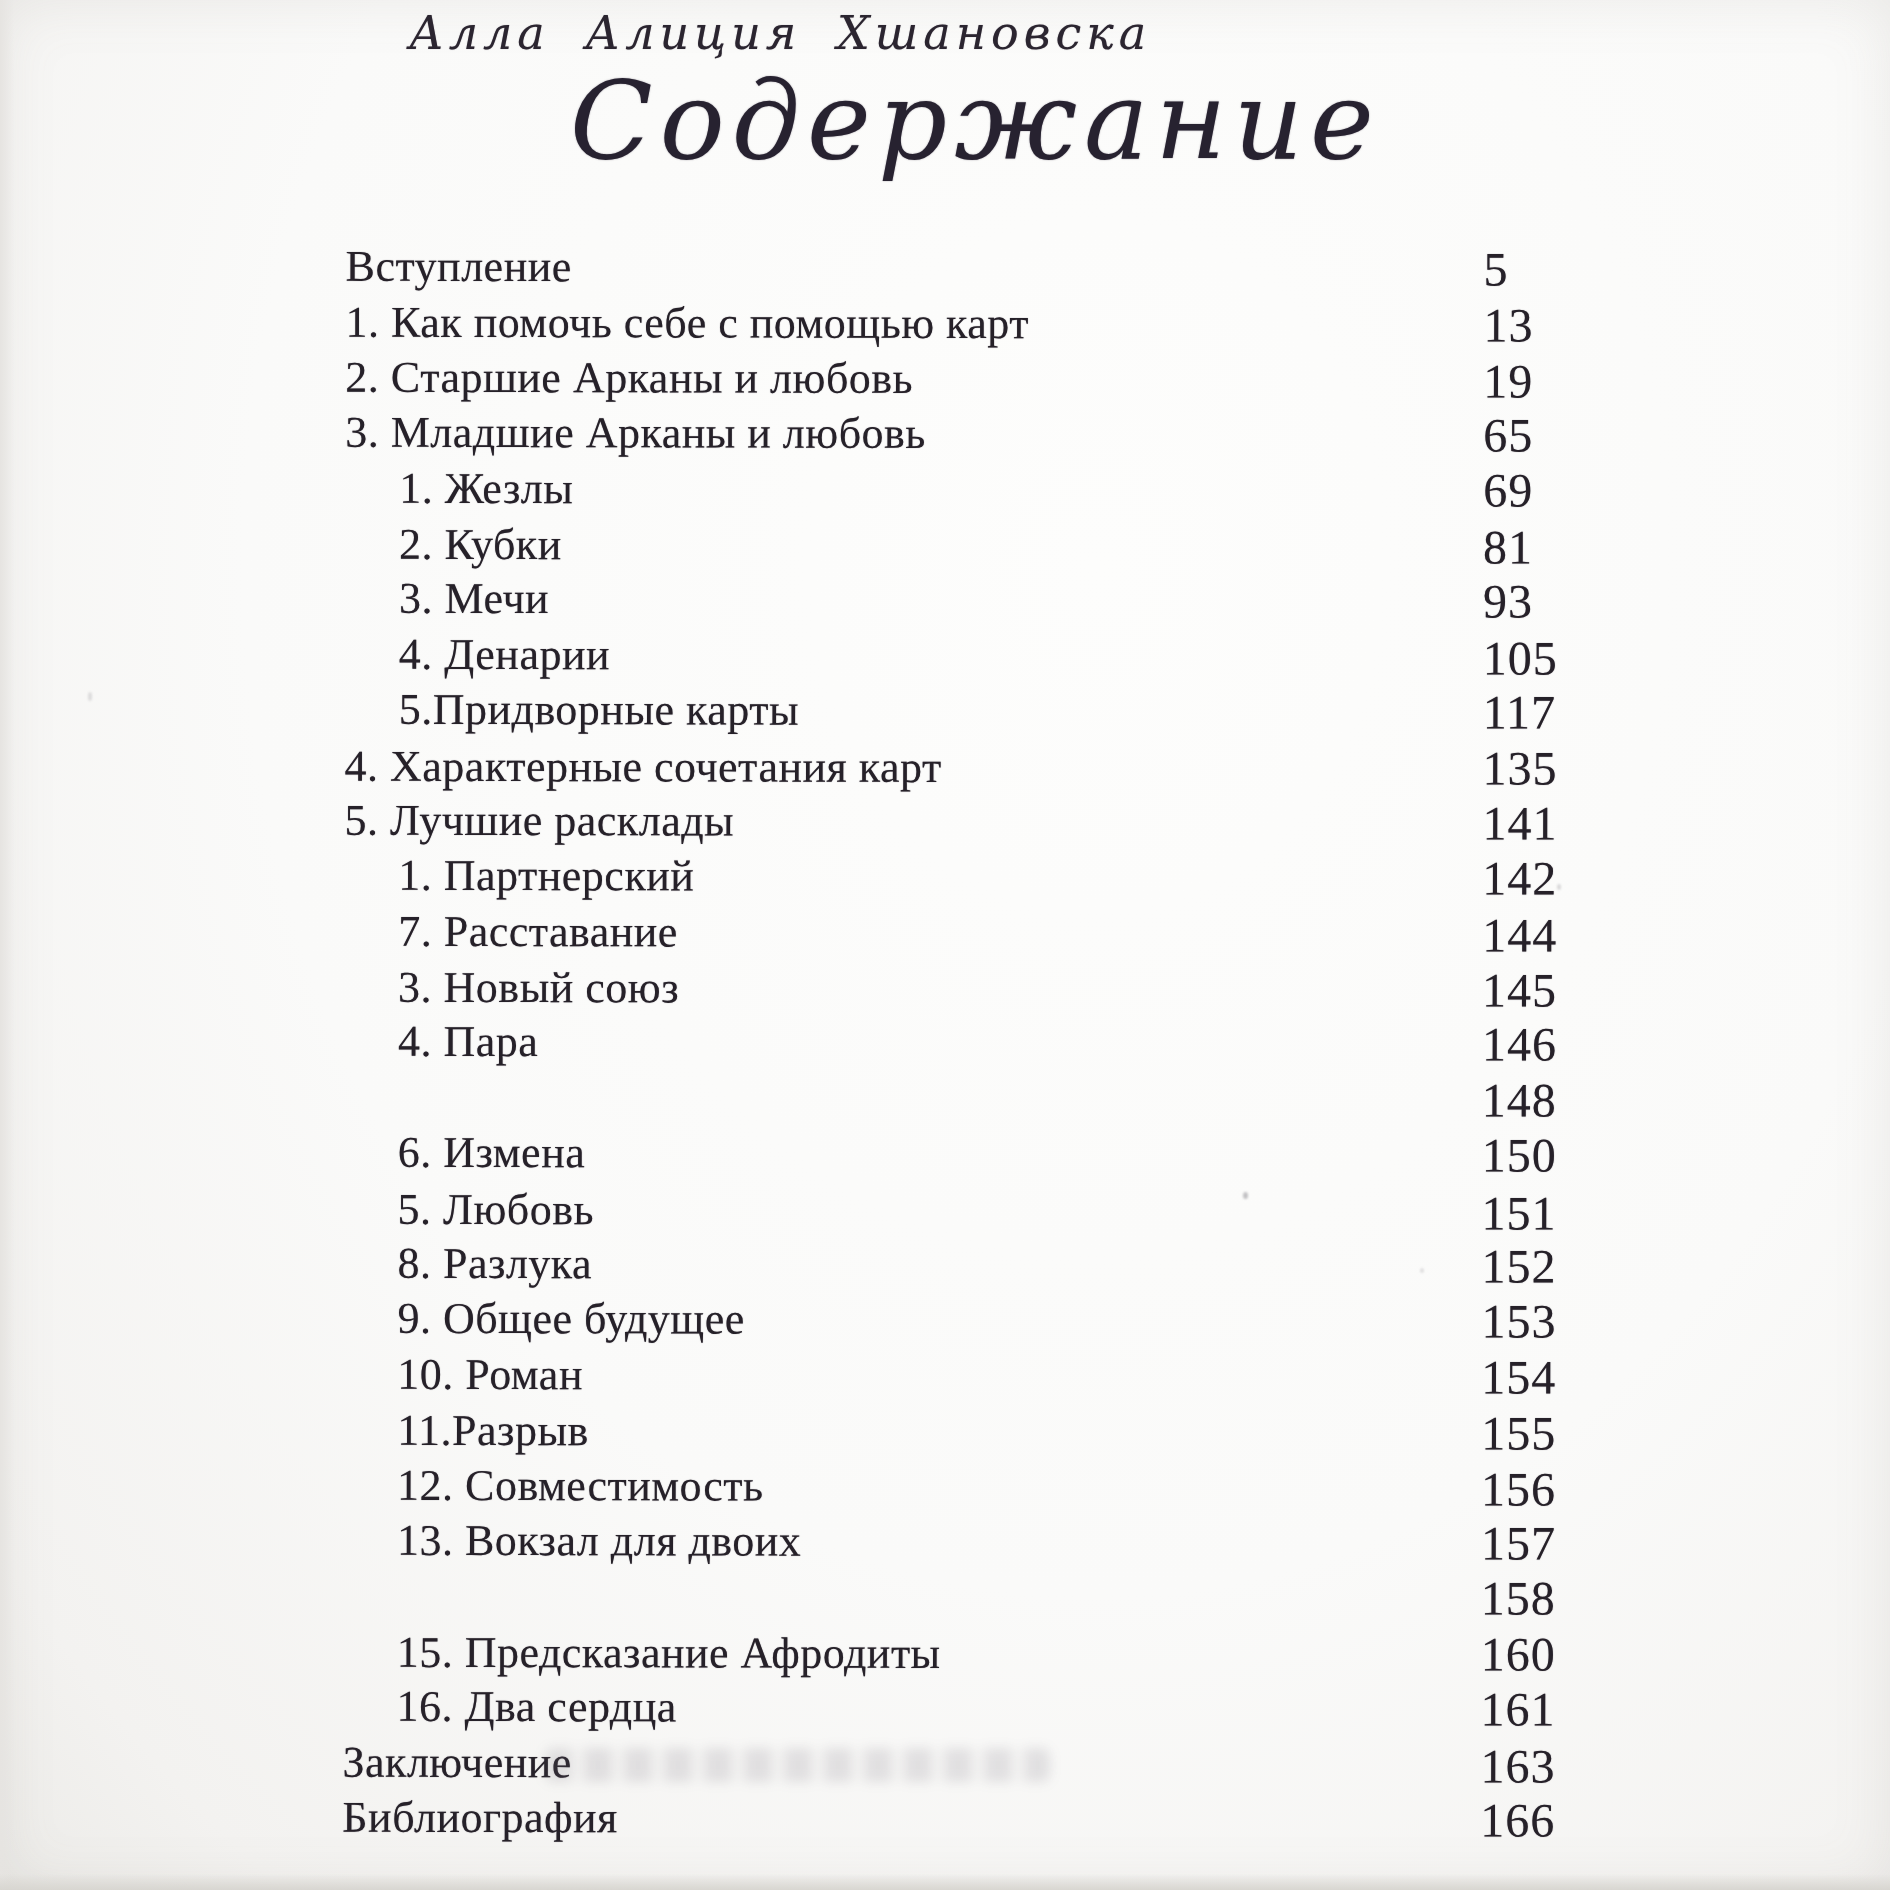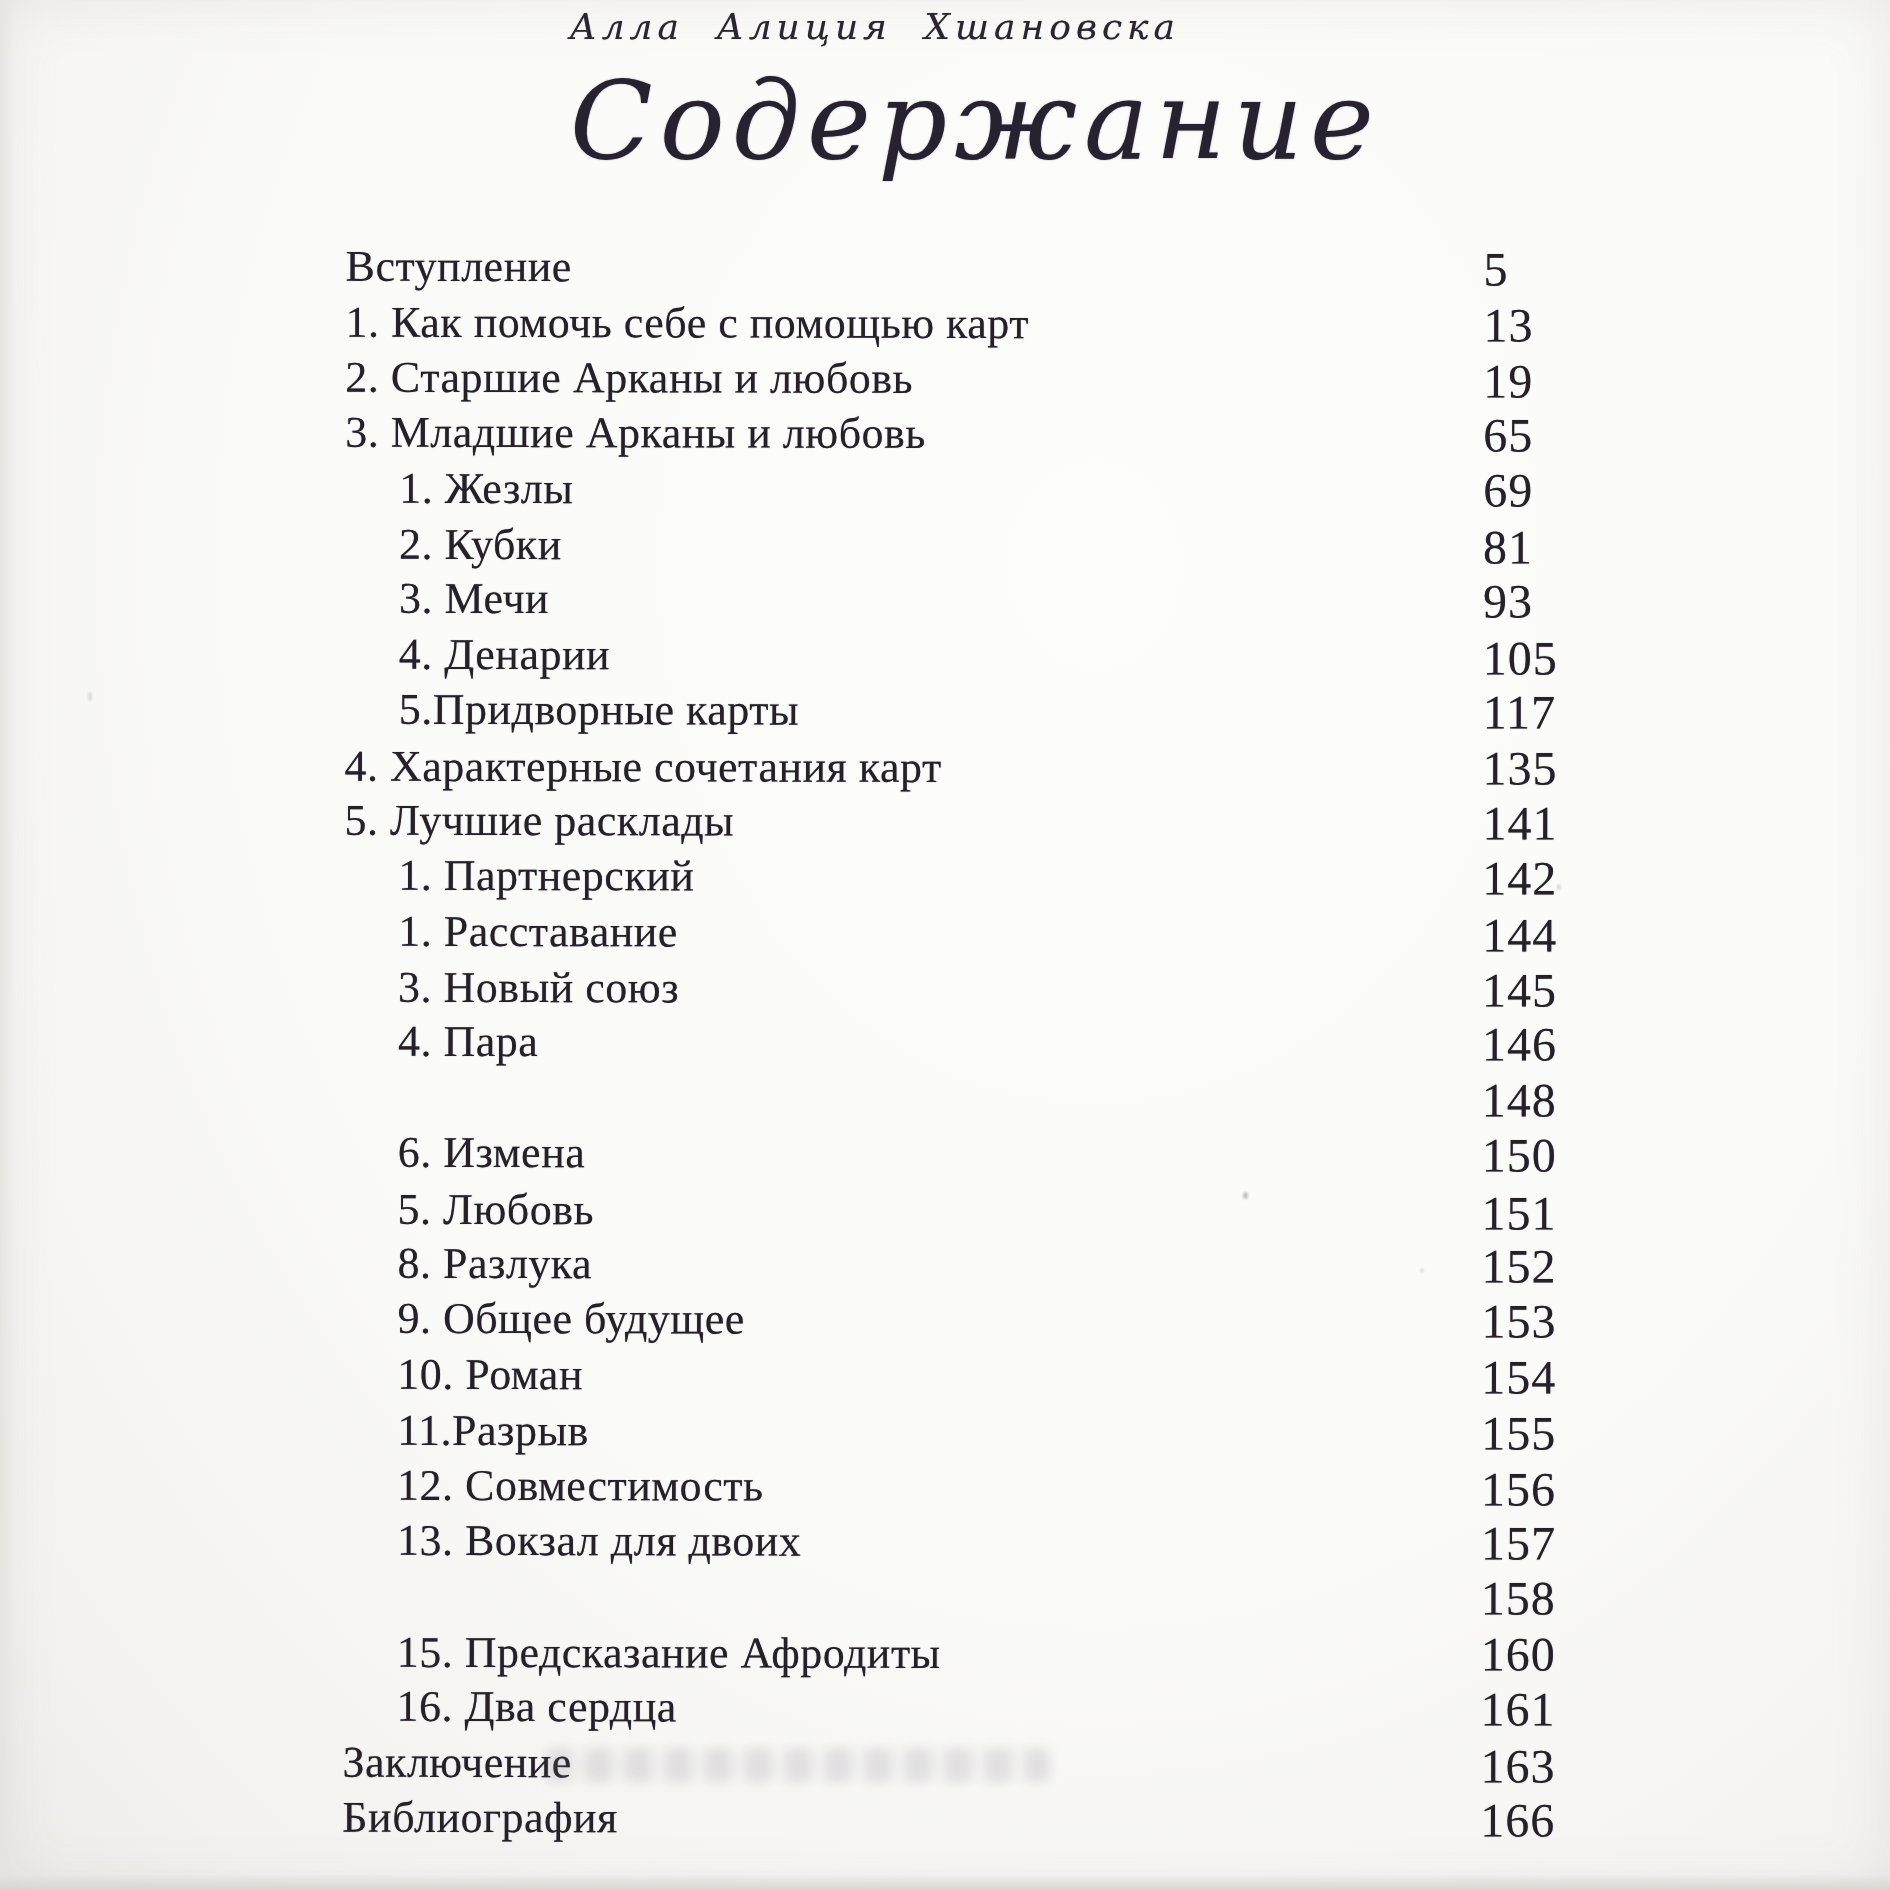--- a/index.html
+++ b/index.html
@@ -17,24 +17,24 @@
     box-shadow: inset 0 0 60px rgba(120,115,110,0.12);
     color: #262129;
     font-family: "Liberation Serif", "DejaVu Serif", serif;
   }
   
   .author-line {
     position: absolute;
     top: 6px;
     left: 380px;
     width: 800px;
-    text-align: right;
+    text-align: center;
     font-family: "DejaVu Serif", "Liberation Serif", serif;
     font-style: italic;
-    font-size: 36px;
+    font-size: 46px;
     letter-spacing: 5px;
     word-spacing: 16px;
     color: #2b2530;
     text-shadow: 0 0 1px rgba(40,30,45,0.45);
     white-space: nowrap;
   }
   .page-title {
     position: absolute;
     top: 58px;
     left: 570px;
@@ -173,21 +173,21 @@
   </div>
       <div class="row lvl0">
     <span class="label">5. Лучшие расклады</span>
     <span class="pagenum">141</span>
   </div>
       <div class="row lvl1">
     <span class="label">1. Партнерский</span>
     <span class="pagenum">142</span>
   </div>
       <div class="row lvl1">
-    <span class="label">1. Расставание</span>
+    <span class="label">7. Расставание</span>
     <span class="pagenum">144</span>
   </div>
       <div class="row lvl1">
     <span class="label">3. Новый союз</span>
     <span class="pagenum">145</span>
   </div>
       <div class="row lvl1">
     <span class="label">4. Пара</span>
     <span class="pagenum">146</span>
   </div>

